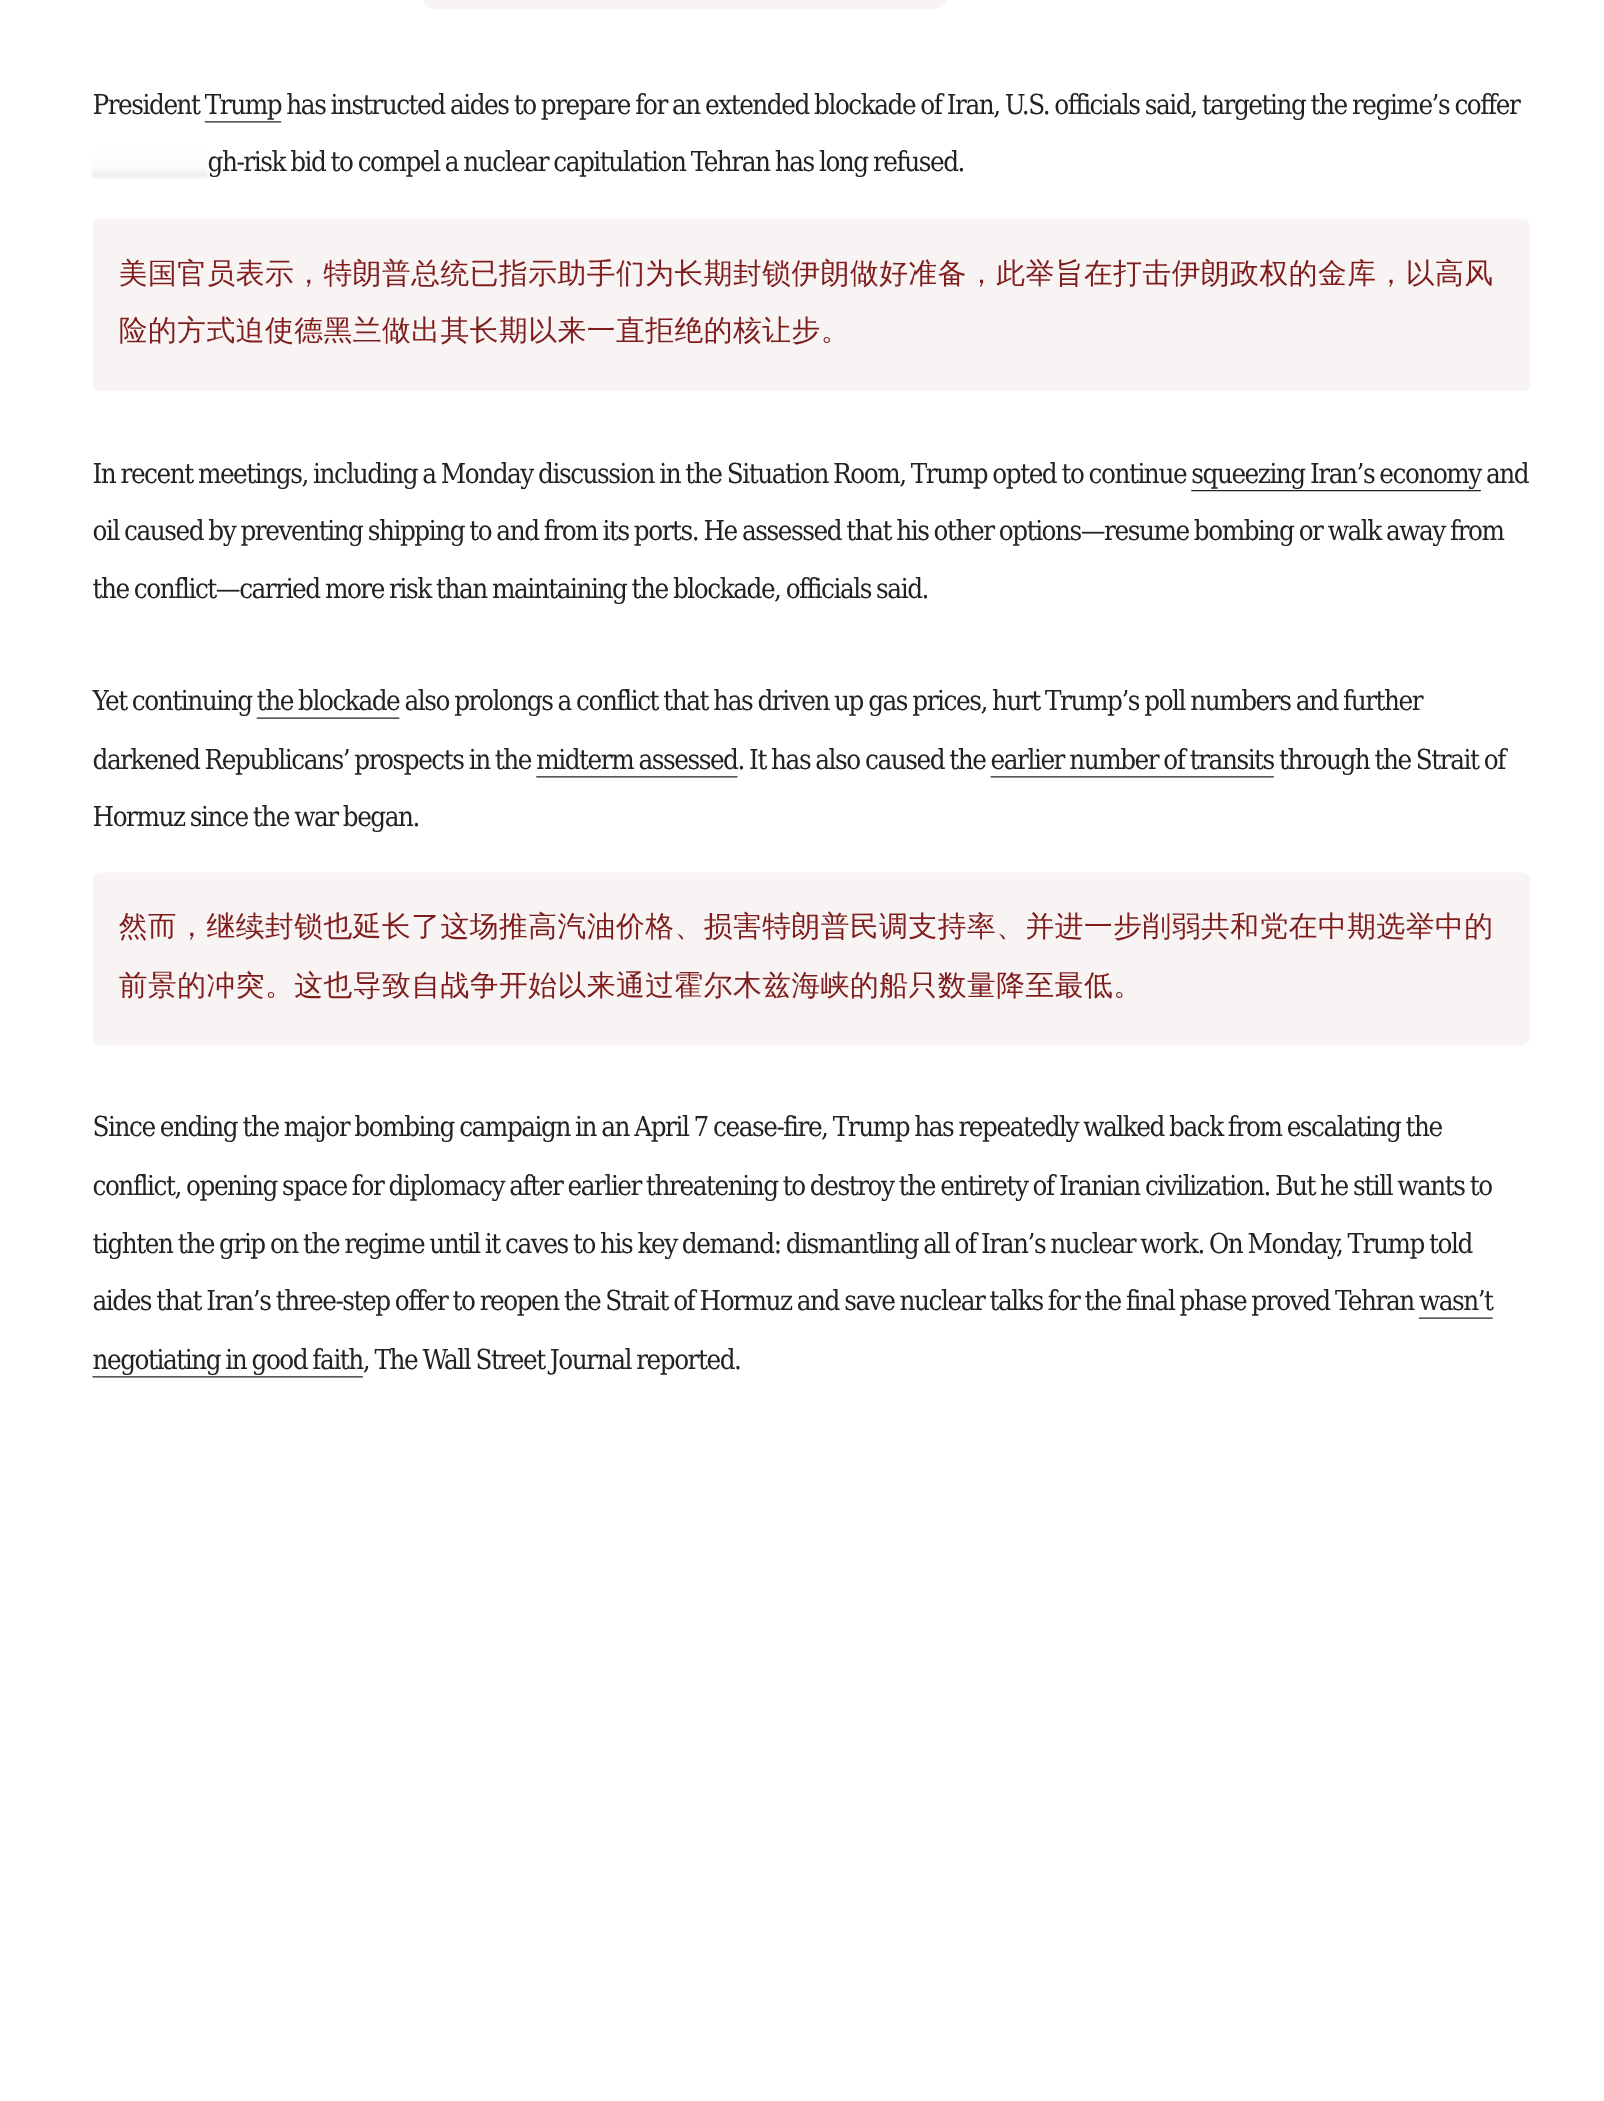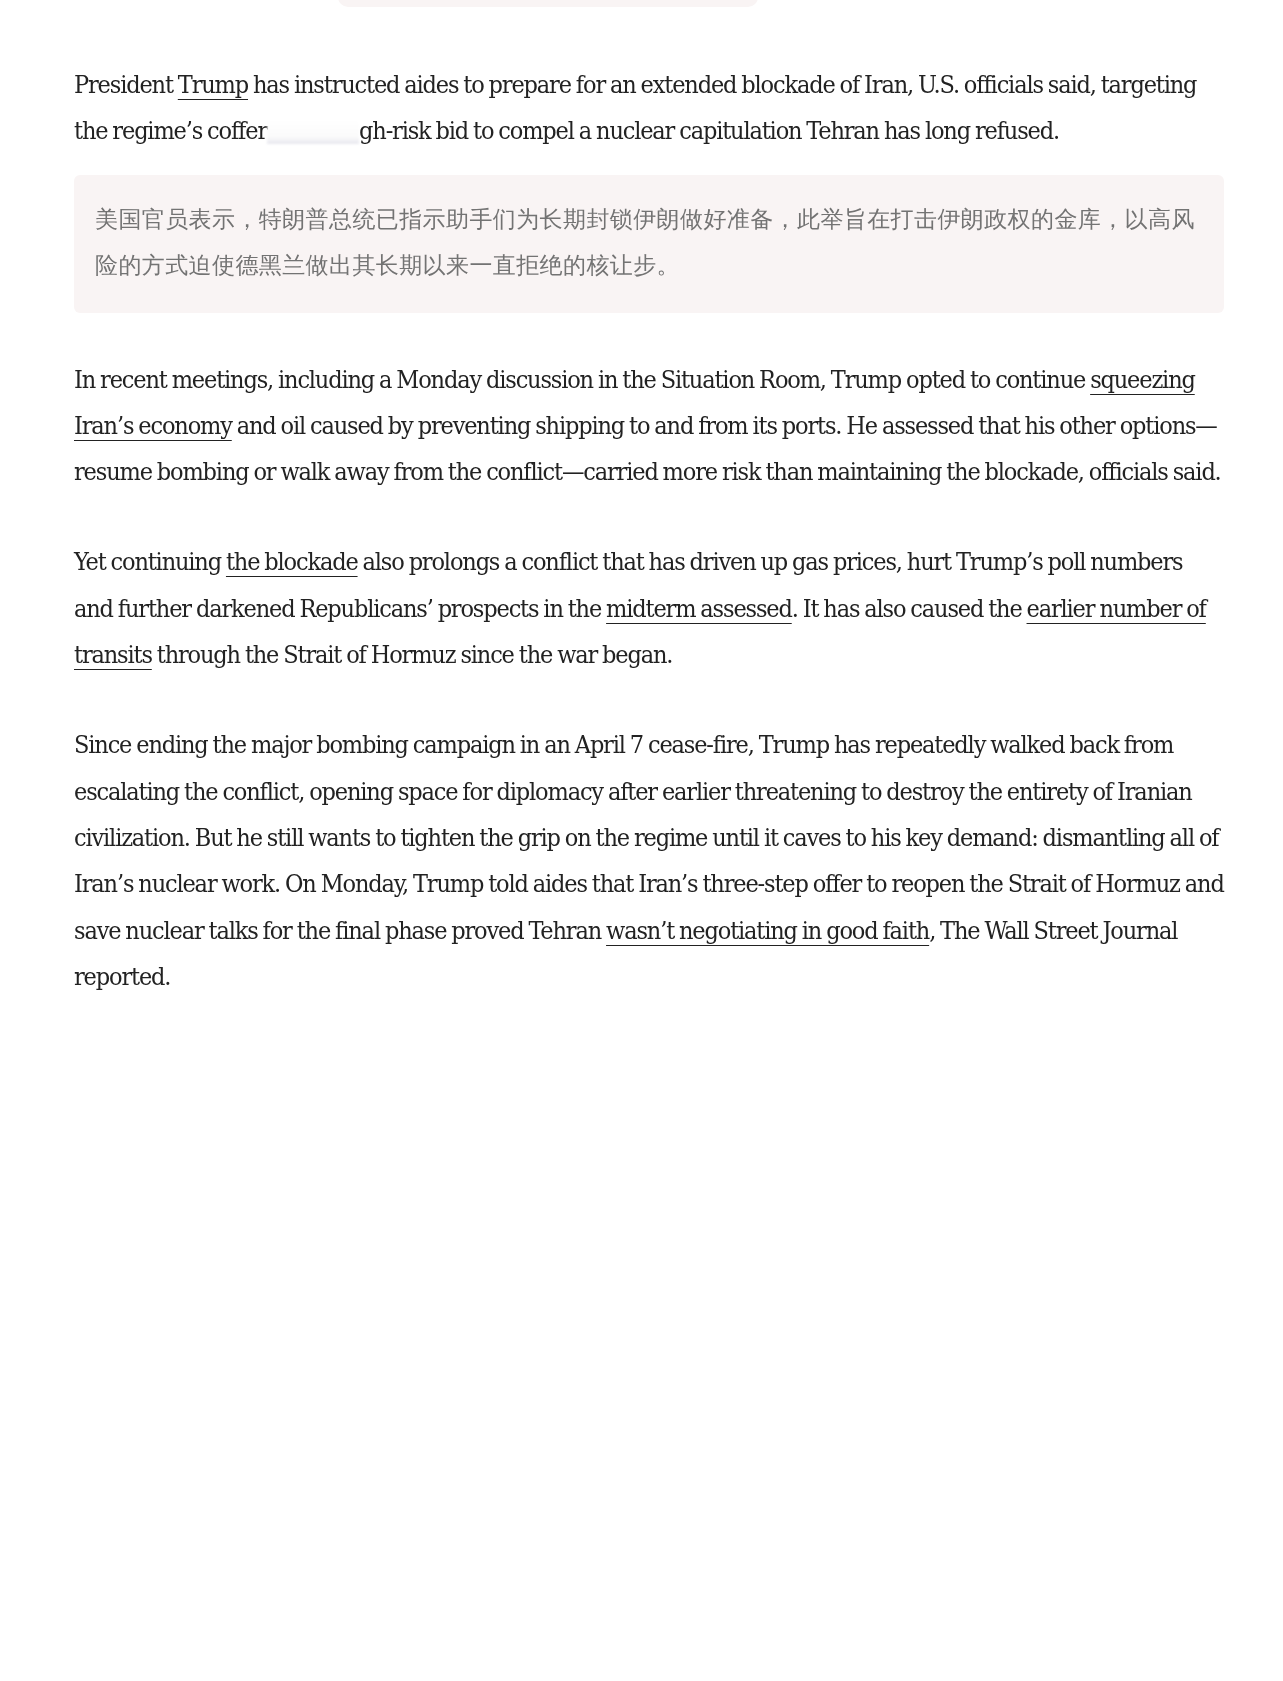--- a/index.html
+++ b/index.html
@@ -24,21 +24,21 @@
       border-radius: 10px;
     }
     .article {
       position: absolute;
       left: 74px;
       top: 62px;
       width: 1150px;
     }
     .en-para {
       font-family: "DejaVu Serif", "Liberation Serif", serif;
-      font-size: 25px;
+      font-size: 22px;
       line-height: 46.3px;
       letter-spacing: -1.15px;
       word-spacing: -1px;
       color: #222222;
       margin: 0;
       font-stretch: condensed;
     }
     .en-para a {
       color: #222222;
       text-decoration: underline;
@@ -55,21 +55,21 @@
       filter: blur(1px);
     }
     .zh-box {
       background: #f9f4f4;
       border-radius: 6px;
       margin: 20px 0 0 0;
       padding: 21px 22px 24px 21px;
       font-family: "DejaVu Sans", "Liberation Sans", sans-serif;
       font-size: 23px;
       line-height: 46.5px;
-      color: #737373;
+      color: #7f1d1d;
       letter-spacing: 0.4px;
     }
     .gap { height: 44px; }
   </style>
 </head>
 <body>
 
 <div class="top-box-remnant"></div>
 
 <div class="article">
@@ -79,18 +79,21 @@
     <span>美国官员表示，特朗普总统已指示助手们为长期封锁伊朗做好准备，此举旨在打击伊朗政权的金库，以高风险的方式迫使德黑兰做出其长期以来一直拒绝的核让步。</span>
   </div>
 
   <div class="gap"></div>
 
   <p class="en-para"><span>In recent meetings, including a Monday discussion in the Situation Room, Trump opted to continue </span><a>squeezing Iran’s economy</a><span> and oil caused by preventing shipping to and from its ports. He assessed that his other options—resume bombing or walk away from the conflict—carried more risk than maintaining the blockade, officials said.</span></p>
 
   <div class="gap"></div>
 
   <p class="en-para"><span>Yet continuing </span><a>the blockade</a><span> also prolongs a conflict that has driven up gas prices, hurt Trump’s poll numbers and further darkened Republicans’ prospects in the </span><a>midterm assessed</a><span>. It has also caused the </span><a>earlier number of transits</a><span> through the Strait of Hormuz since the war began.</span></p>
+  <div class="zh-box">
+    <span>然而，继续封锁也延长了这场推高汽油价格、损害特朗普民调支持率、并进一步削弱共和党在中期选举中的前景的冲突。这也导致自战争开始以来通过霍尔木兹海峡的船只数量降至最低。</span>
+  </div>
 
   <div class="gap"></div>
 
   <p class="en-para"><span>Since ending the major bombing campaign in an April 7 cease-fire, Trump has repeatedly walked back from escalating the conflict, opening space for diplomacy after earlier threatening to destroy the entirety of Iranian civilization. But he still wants to tighten the grip on the regime until it caves to his key demand: dismantling all of Iran’s nuclear work. On Monday, Trump told aides that Iran’s three-step offer to reopen the Strait of Hormuz and save nuclear talks for the final phase proved Tehran </span><a>wasn’t negotiating in good faith</a><span>, The Wall Street Journal reported.</span></p>
 
 </div>
 
 </body></html>

